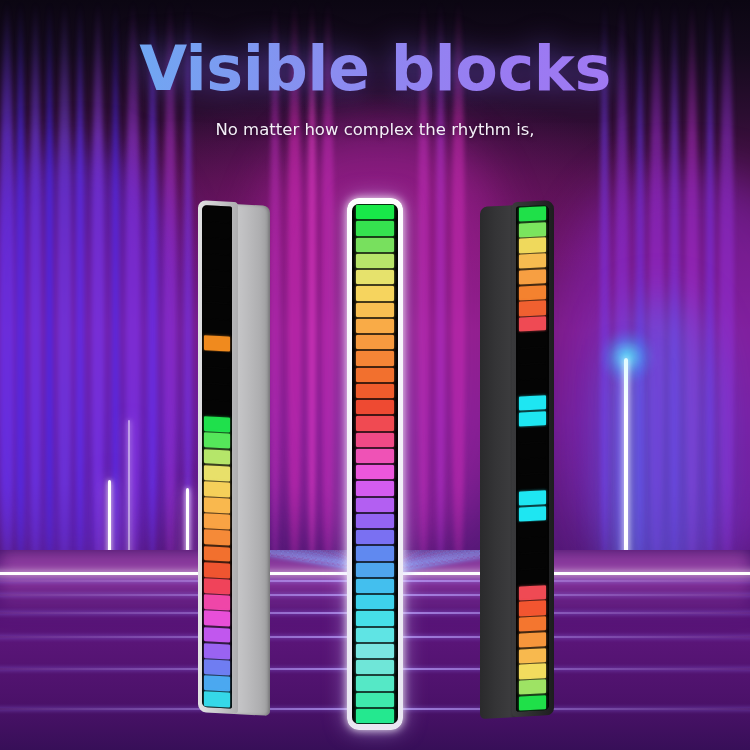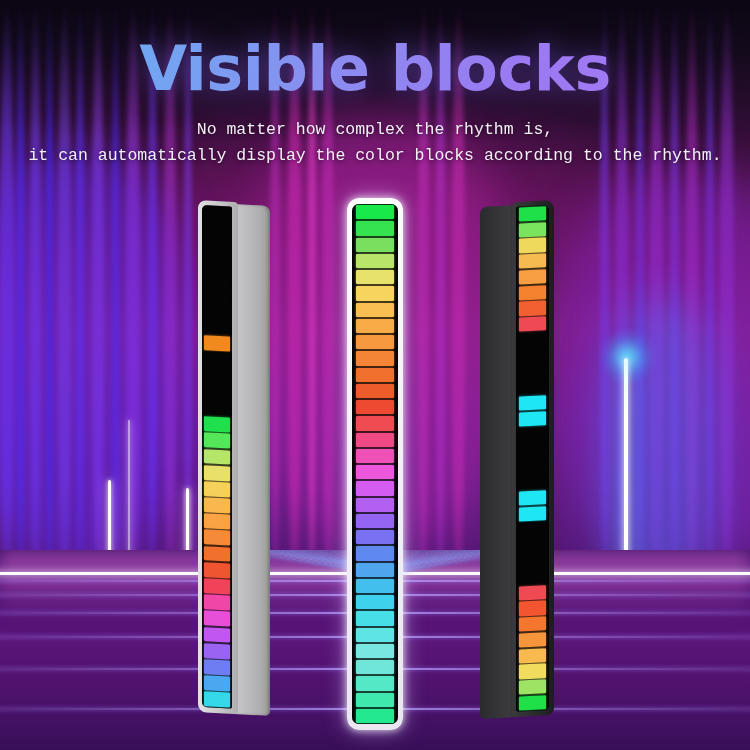--- a/index.html
+++ b/index.html
@@ -71,21 +71,21 @@
     background:linear-gradient(100deg,#63b8f5 0%,#6fa8f2 18%,#8b8cf0 45%,#9a7af2 68%,#a878f4 100%);
     -webkit-background-clip:text; background-clip:text; color:transparent;
     -webkit-text-fill-color:transparent;
     filter:drop-shadow(0 0 14px rgba(120,90,230,.55));
   }
   .subtitle{
     position:absolute; left:0; right:0; top:117px; text-align:center;
     color:#f4f0f8; font-size:16.5px; line-height:1.55; font-weight:normal;
     text-shadow:0 1px 4px rgba(0,0,0,.55);
   }
-  .subtitle div{ white-space:nowrap;font-family:Liberation Mono, monospace; }
+  .subtitle div{ white-space:nowrap; }
 
   
   .device{ position:absolute; }
 
   
   .face{ position:absolute; background:#050505; overflow:hidden; }
   .leds{ position:absolute; inset:0; display:flex; flex-direction:column; }
   .led{ flex:1 1 0; margin:0 0 0 0; border-radius:1px; }
   .led.off{ background:#040404; }
 
@@ -229,21 +229,20 @@
         <div class="gridline-h" style="top: 62px;"></div>
         <div class="gridline-h" style="top: 86px;"></div>
         <div class="gridline-h" style="top: 118px;"></div>
         <div class="gridline-h" style="top: 158px;"></div>
       </div>
   </div>
 
   <div class="headline">Visible blocks</div>
   <div class="subtitle">
     <div>No matter how complex the rhythm is,</div>
-    <div>it can automatically display the color blocks according to the rhythm.</div>
   </div>
 
   <div class="device" id="dev-left" style="left:198px;top:200px;width:80px;height:520px;">
     <div class="body-side"></div>
     <div class="bezel"></div>
     <div class="face">
       <div class="leds">
           <div class="led off"></div>
           <div class="led off"></div>
           <div class="led off"></div>

